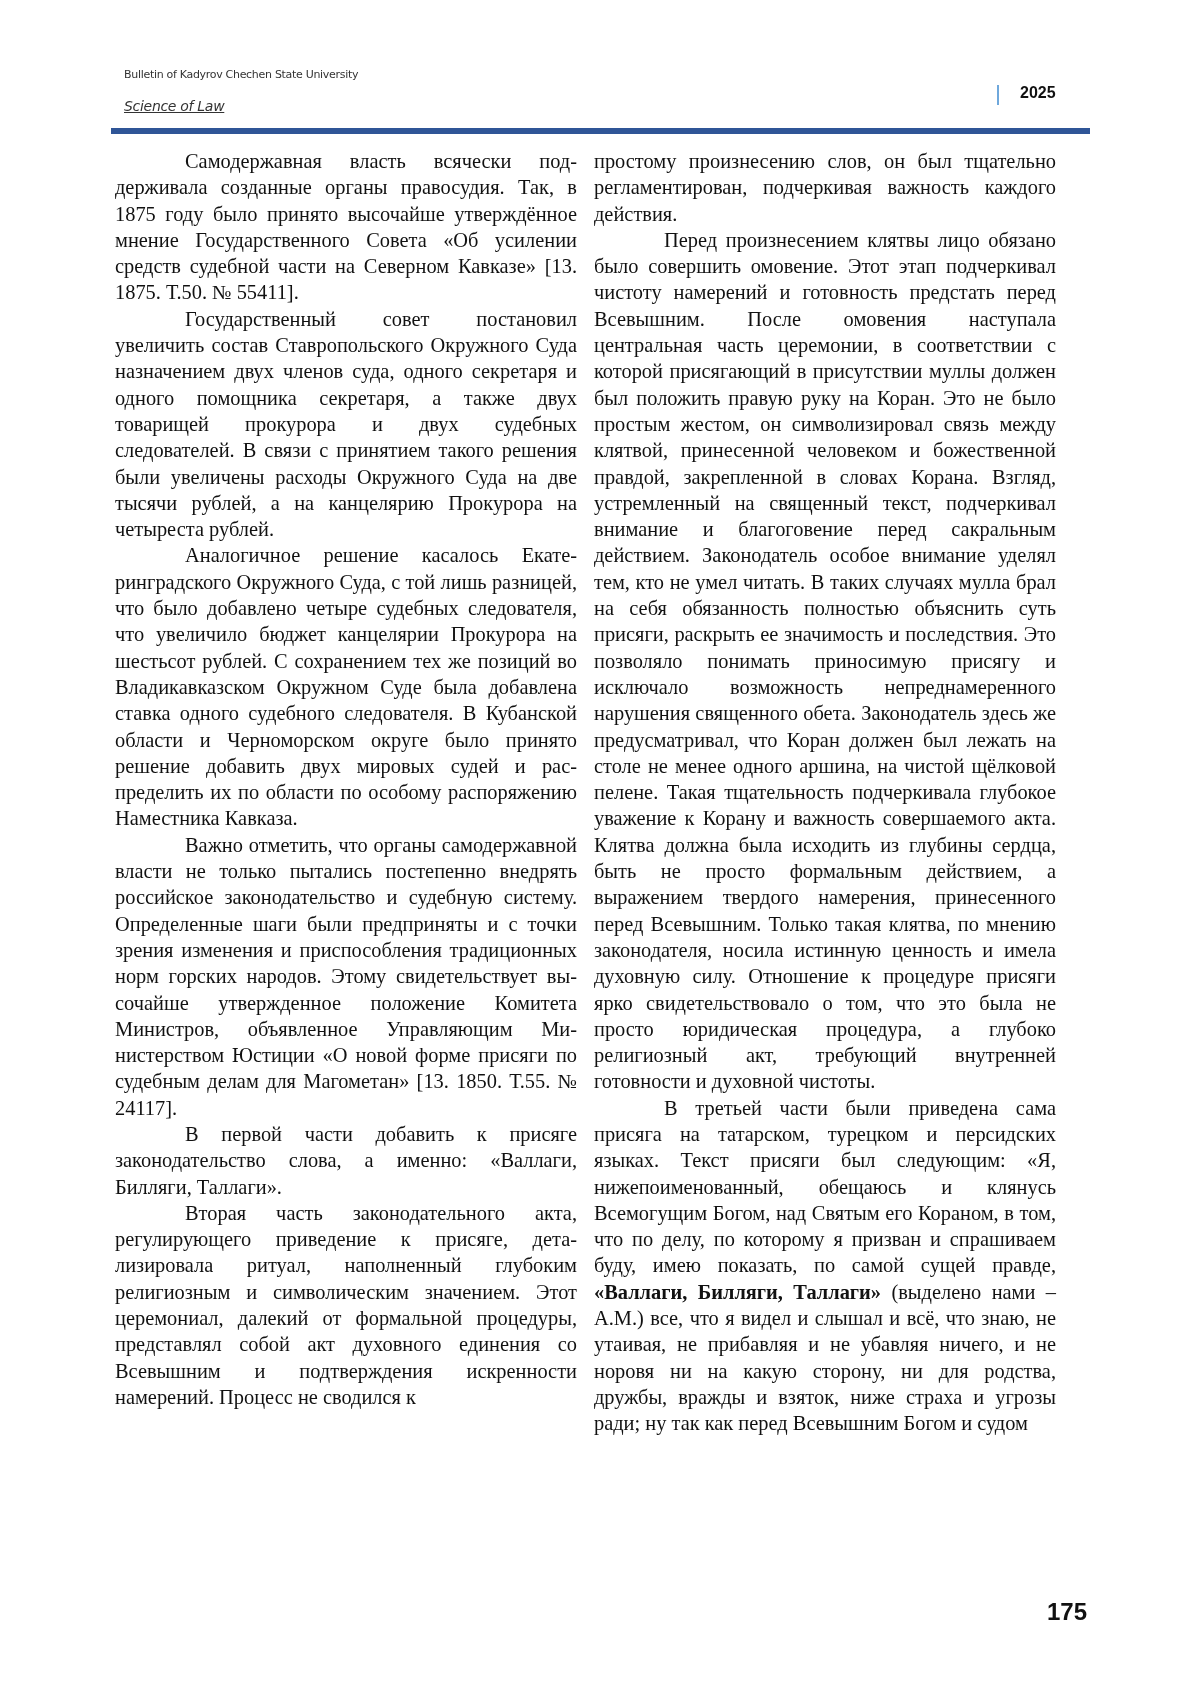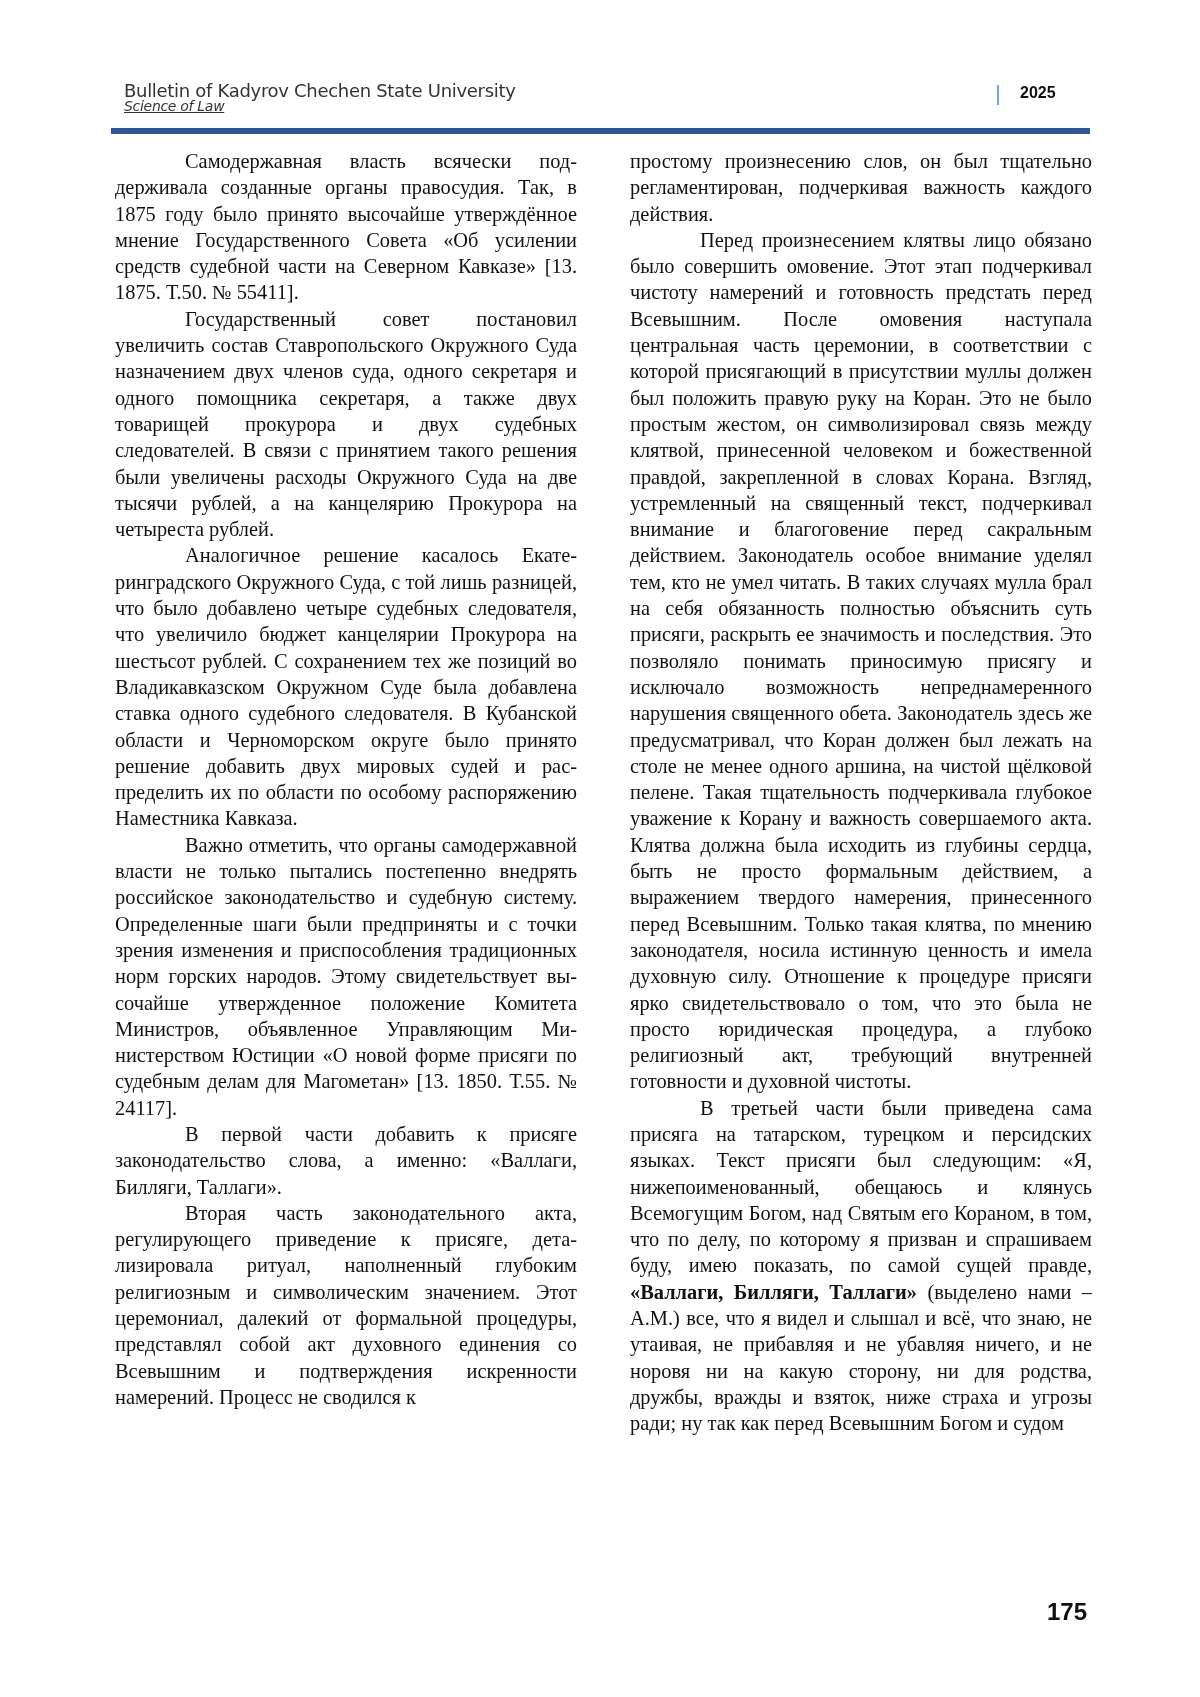--- a/index.html
+++ b/index.html
@@ -1,19 +1,19 @@
 <!DOCTYPE html>
 <html><head>
 <meta charset="utf-8">
 <style>
   html, body { margin: 0; padding: 0; background: #ffffff; }
   body { width: 1200px; height: 1697px; position: relative; overflow: hidden; }
   .header-journal {
-    position: absolute; left: 124px; top: 80px;
-    font-family: "DejaVu Sans", sans-serif; font-size: 18px; color: #333333;
+    position: absolute; left: 124px; top: 68px;
+    font-family: "DejaVu Sans", sans-serif; font-size: 11px; color: #333333;
     letter-spacing: -0.3px;
   }
   .header-section {
     position: absolute; left: 124px; top: 98px;
     font-family: "DejaVu Sans", sans-serif; font-size: 14px; font-style: italic; color: #333333;
     letter-spacing: -0.3px;
     text-decoration: underline;
   }
   .header-bar {
     position: absolute; left: 997px; top: 85px; width: 2px; height: 20px; background: #6fa8dc;
@@ -24,21 +24,21 @@
   }
   .header-rule {
     position: absolute; left: 111px; top: 128px; width: 979px; height: 6px; background: #2f5597;
   }
   .column {
     position: absolute; top: 148px; width: 462px;
     font-family: "Liberation Serif", serif; font-size: 20.4px; line-height: 26.3px; color: #111111;
     text-align: justify; hyphens: manual;
   }
   .col-left { left: 115px; }
-  .col-right { left: 630px; }
+  .col-right { left: 594px; }
   .column p { margin: 0; }
   .column p.indent { text-indent: 70px; }
   .column b { font-weight: bold; }
   .page-number {
     position: absolute; left: 1047px; top: 1598px;
     font-family: "Liberation Sans", sans-serif; font-weight: bold; font-size: 24px; color: #111111;
   }
 </style>
 </head>
 <body>

